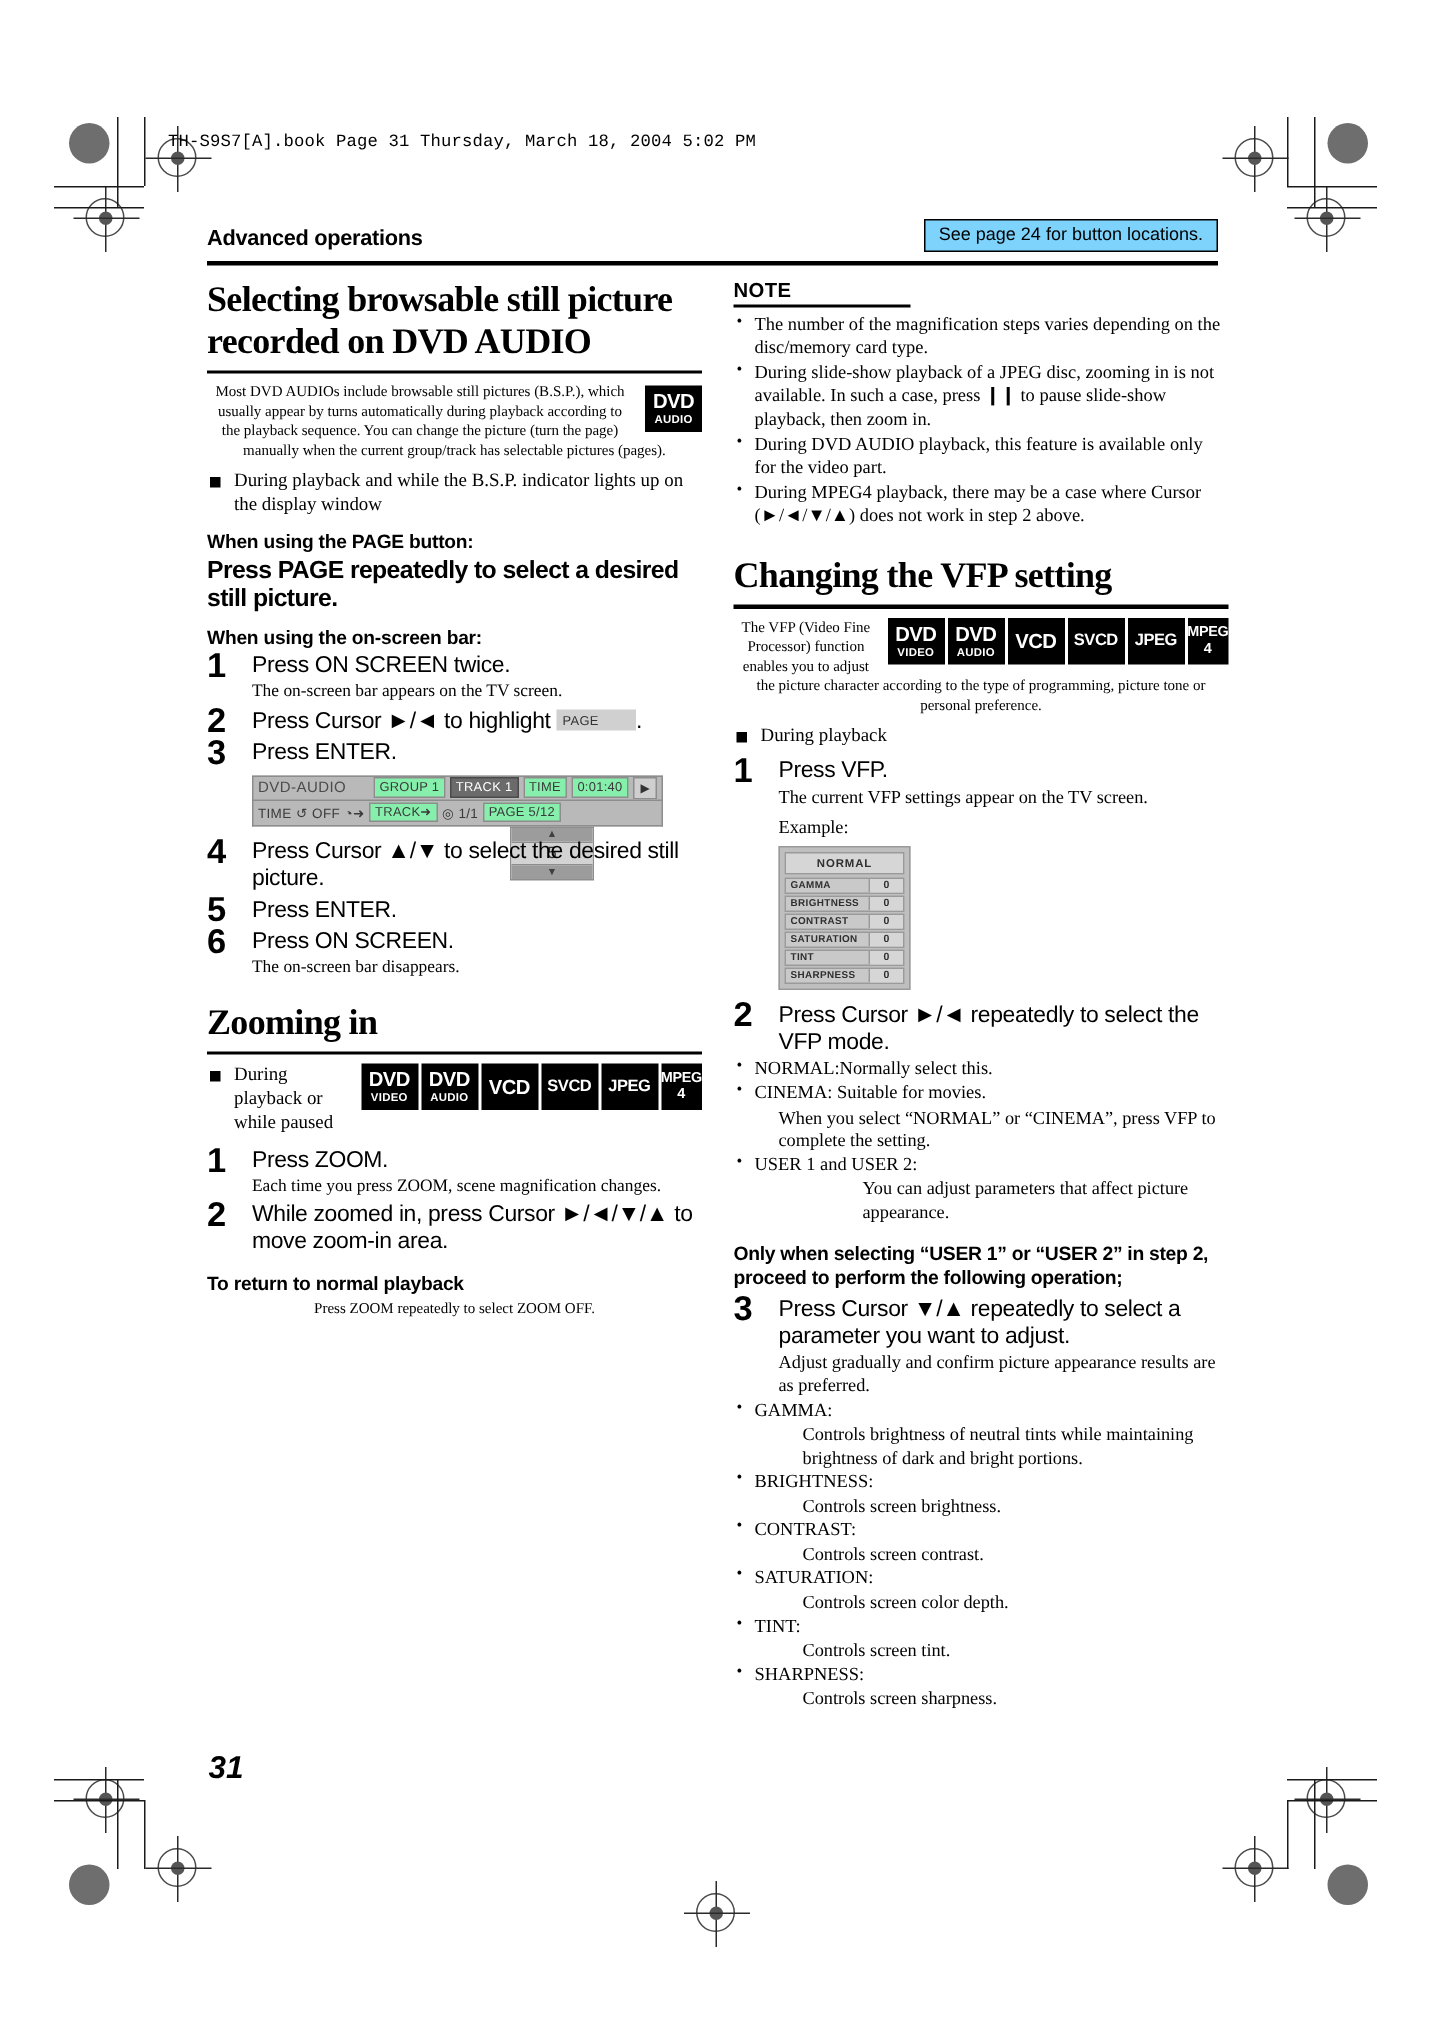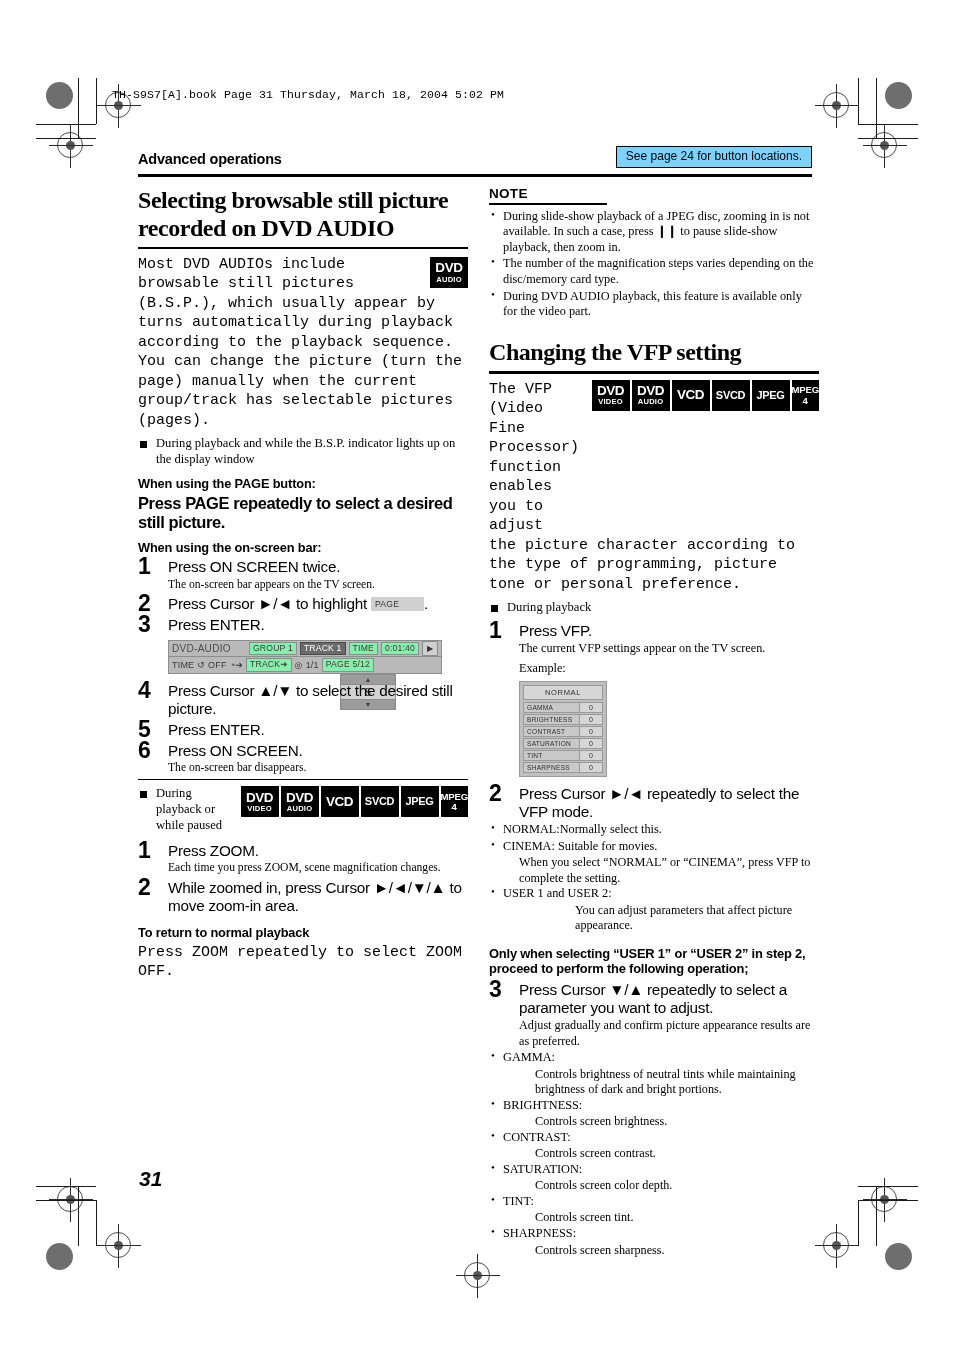--- a/index.html
+++ b/index.html
@@ -114,25 +114,25 @@
     background: #000;
     margin: 2px 0 6px 0;
   }
   .rule-thick {
     height: 2.6px;
     background: #000;
     margin: 3px 0 6px 0;
   }
 
   p.body {
-    font-family: Liberation Mono, monospace;
-    font-size: 15px;
+    font-family: Liberation Serif, serif;
+    font-size: 10px;
     line-height: 1.30;
     margin: 0 0 6px 0;
-    text-align: left;
+    text-align: center;
   }
 
   
   .sq-item {
     font-family: "Liberation Serif", serif;
     font-size: 12.6px;
     line-height: 1.27;
     margin: 4px 0 6px 0;
     padding-left: 18px;
     position: relative;
@@ -382,20 +382,21 @@
 
   
   .vfp-panel {
     margin: 4px 0 8px 30px;
     width: 88px;
     font-family: "Liberation Sans", sans-serif;
     background: #bfbfbf;
     border: 1px solid #9a9a9a;
     padding: 3px;
     box-sizing: border-box;
+    font-weight: bold;
   }
   .vfp-head {
     background: #d6d6d6;
     border: 1px solid #9a9a9a;
     font-size: 7.6px;
     letter-spacing: 0.6px;
     color: #2f2f2f;
     text-align: center;
     padding: 2px 0;
     margin-bottom: 2px;
@@ -580,20 +581,21 @@
       <span class="num">5</span>
       <span class="txt">Press ENTER.</span>
     </div>
 
     <div class="step">
       <span class="num">6</span>
       <span class="txt">Press ON SCREEN.</span>
     </div>
     <div class="step-note">The on-screen bar disappears.</div>
 
+    <h2 class="sub" style="margin-top:16px;">Zooming in</h2>
     <div class="rule-thin"></div>
 
     <div style="display:flex; align-items:flex-start; gap:6px; margin-top:4px;">
       <div class="sq-item" style="flex:1; margin:0; padding-left:18px;">
         <span class="sq"></span>
         <span>During playback or while paused</span>
       </div>
       <div class="badges">
         <div class="badge two-line">
           <span class="b1">DVD</span>
@@ -632,23 +634,24 @@
 
     <div class="label-bold" style="margin-top:10px;">To return to normal playback</div>
     <p class="body">Press ZOOM repeatedly to select ZOOM OFF.</p>
   </div>
 
   <div class="col col-right">
 
     <div class="note-title">NOTE</div>
     <div class="note-rule"></div>
     <ul class="dots">
+      <li>The number of the magnification steps varies depending on the disc/memory card type.</li>
       <li>During slide-show playback of a JPEG disc, zooming in is not available. In such a case, press ❙❙ to pause slide-show playback, then zoom in.</li>
-      <li>The number of the magnification steps varies depending on the disc/memory card type.</li>
       <li>During DVD AUDIO playback, this feature is available only for the video part.</li>
+      <li>During MPEG4 playback, there may be a case where Cursor (►/◄/▼/▲) does not work in step 2 above.</li>
     </ul>
 
     <h2 class="sub" style="margin-top:18px;">Changing the VFP setting</h2>
     <div class="rule-thick"></div>
 
     <div style="display:flex; align-items:flex-start; gap:6px;">
       <p class="body" style="flex:1; margin:0;">The VFP (Video Fine Processor) function enables you to adjust</p>
       <div class="badges">
         <div class="badge two-line">
           <span class="b1">DVD</span>

